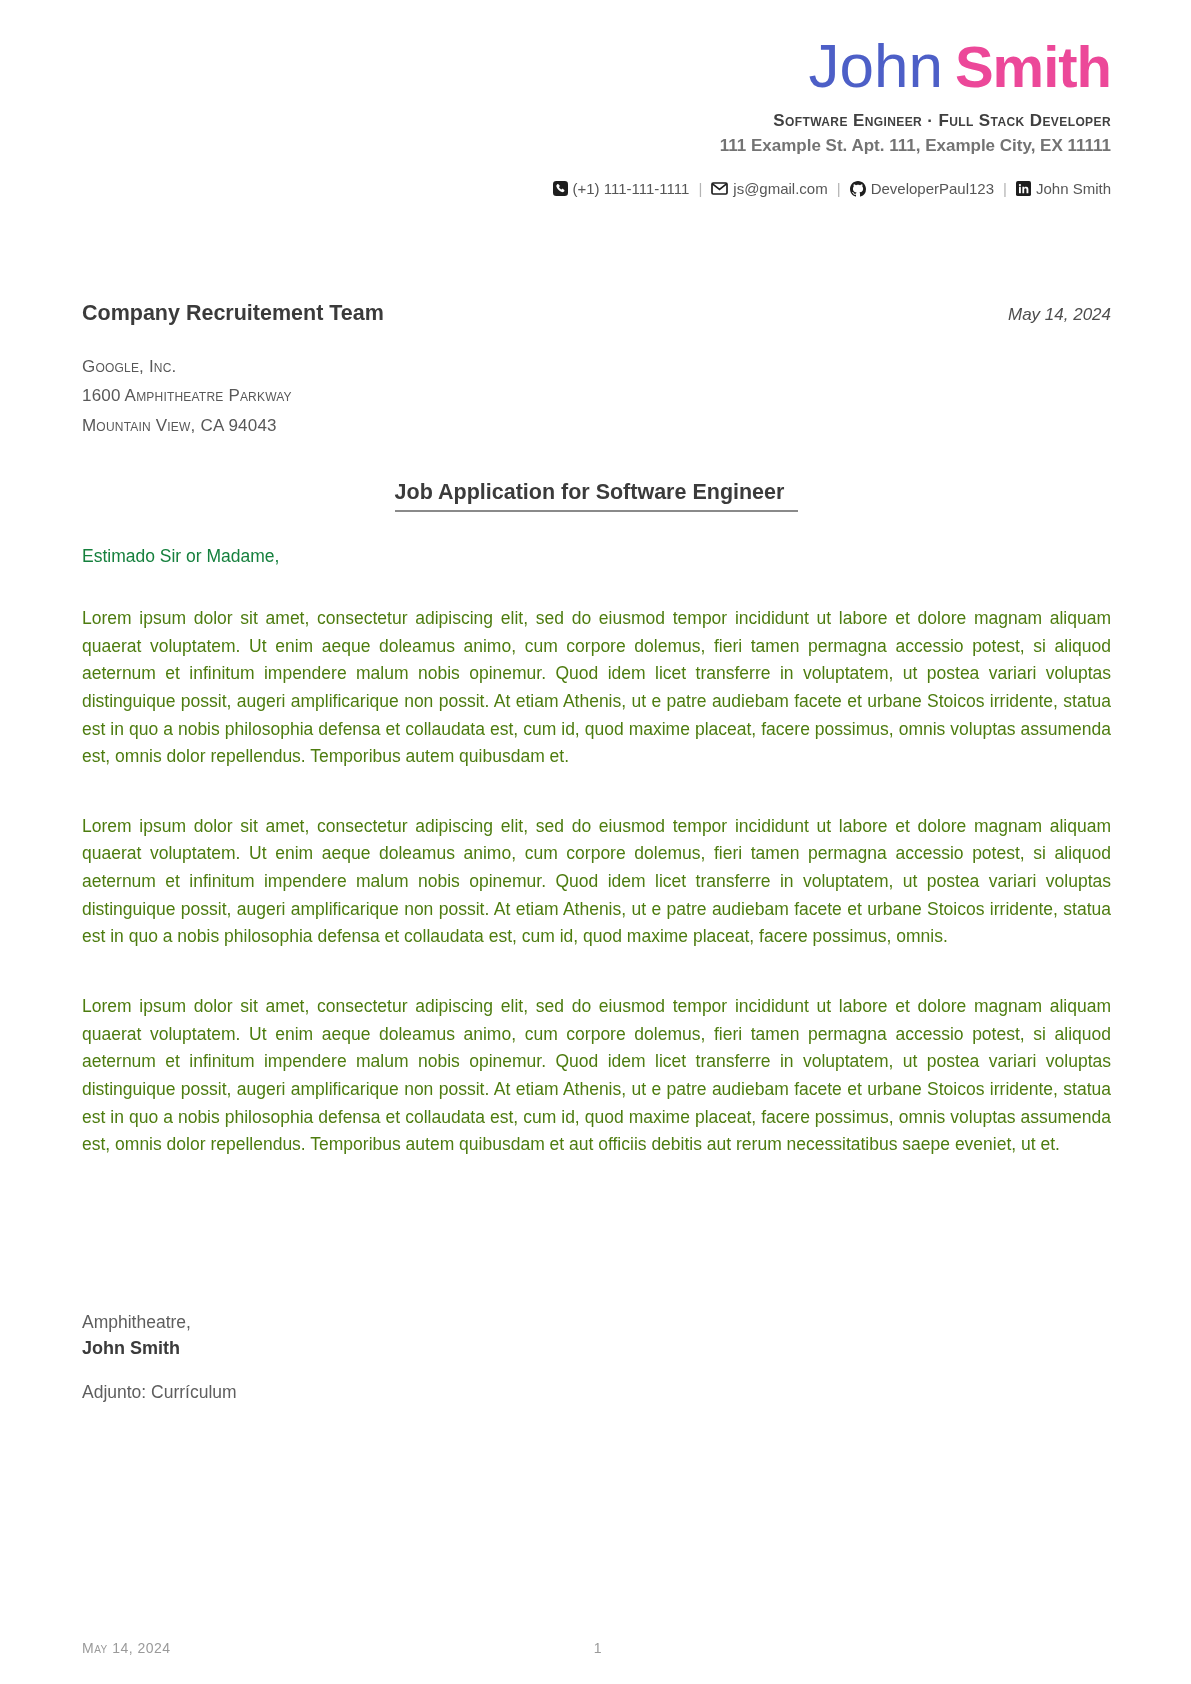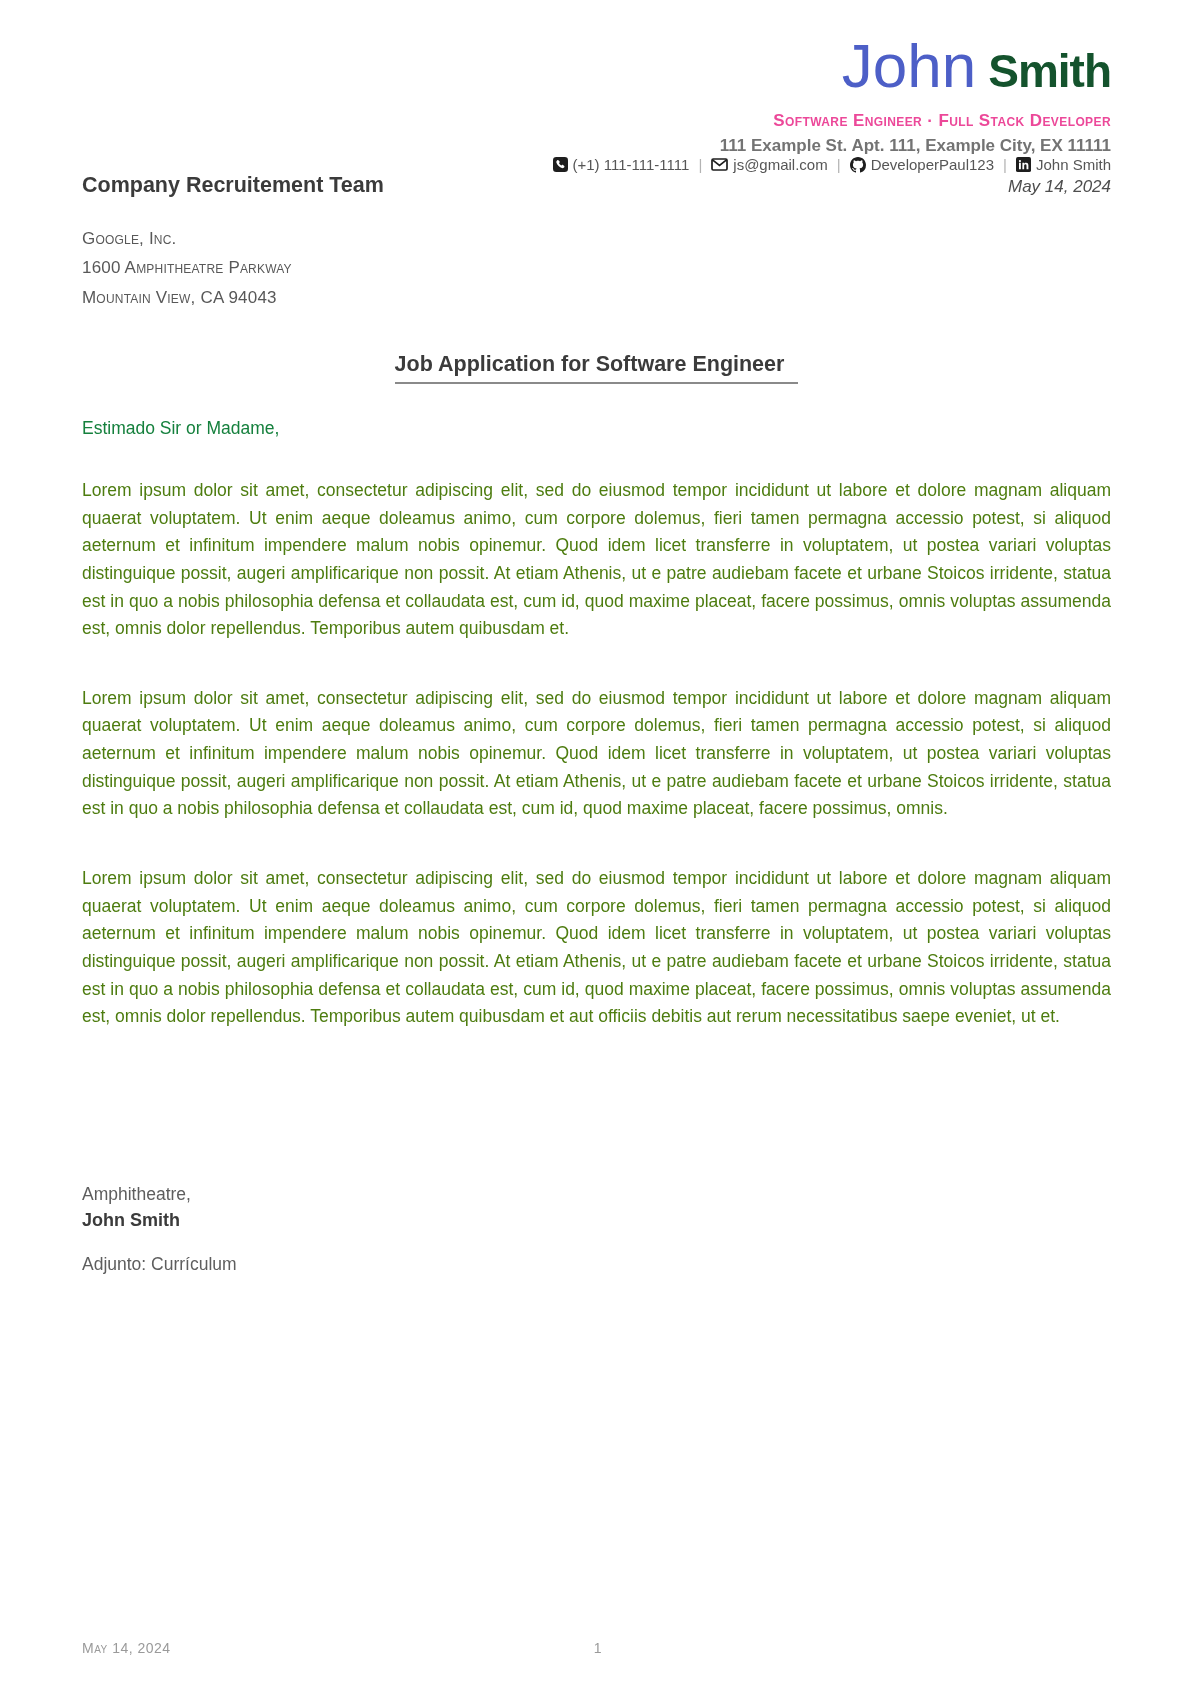--- a/index.html
+++ b/index.html
@@ -14,43 +14,44 @@
   }
   .content { padding:0 80px 0 82px; }
 
   
   .header { padding-top:34px; text-align:right; }
   .name { line-height:1.02; white-space:nowrap; }
   .name .first {
     font-size:62px; font-weight:300; color:#4d5fc7; letter-spacing:0px;text-align:center;
   }
   .name .last {
-    font-size:46px; font-weight:700; color:#14532d; margin-left:12px; letter-spacing:-1px;
+    font-size:58px; font-weight:700; color:#ec4899; margin-left:12px; letter-spacing:-1px;
   }
   .position {
     margin-top:14px;
     font-variant:small-caps;
-    font-size:17px; font-weight:600; color:#ec4899; letter-spacing:0.4px;
+    font-size:17px; font-weight:600; color:#404040; letter-spacing:0.4px;
   }
   .addr {
     margin-top:5px;
     font-size:17px; font-weight:700; color:#737373;
   }
   .contacts {
-    margin-top:0;
+    margin-top:24px;
     font-size:15px; color:#565656;
     display:flex; justify-content:flex-end; align-items:center; gap:7px;
   }
   .c-item { display:inline-flex; align-items:center; gap:5px; color:#565656; text-decoration:none; }
   .c-sep { color:#b3b3b3; padding:0 2px; }
   .icon { display:inline-flex; align-items:center; }
   .icon svg { display:block; }
 
   
   .recipient-row {
+    margin-top:104px;
     display:flex; justify-content:space-between; align-items:baseline;
   }
   .recipient {
     font-size:21.5px; font-weight:700; color:#3b3b3b;
   }
   .date { font-size:17px; font-style:italic; color:#4e4e4e; }
 
   .company-block { margin-top:26px; font-size:17px; color:#585858; line-height:1.72; font-variant:small-caps; letter-spacing:0.2px; }
 
   

